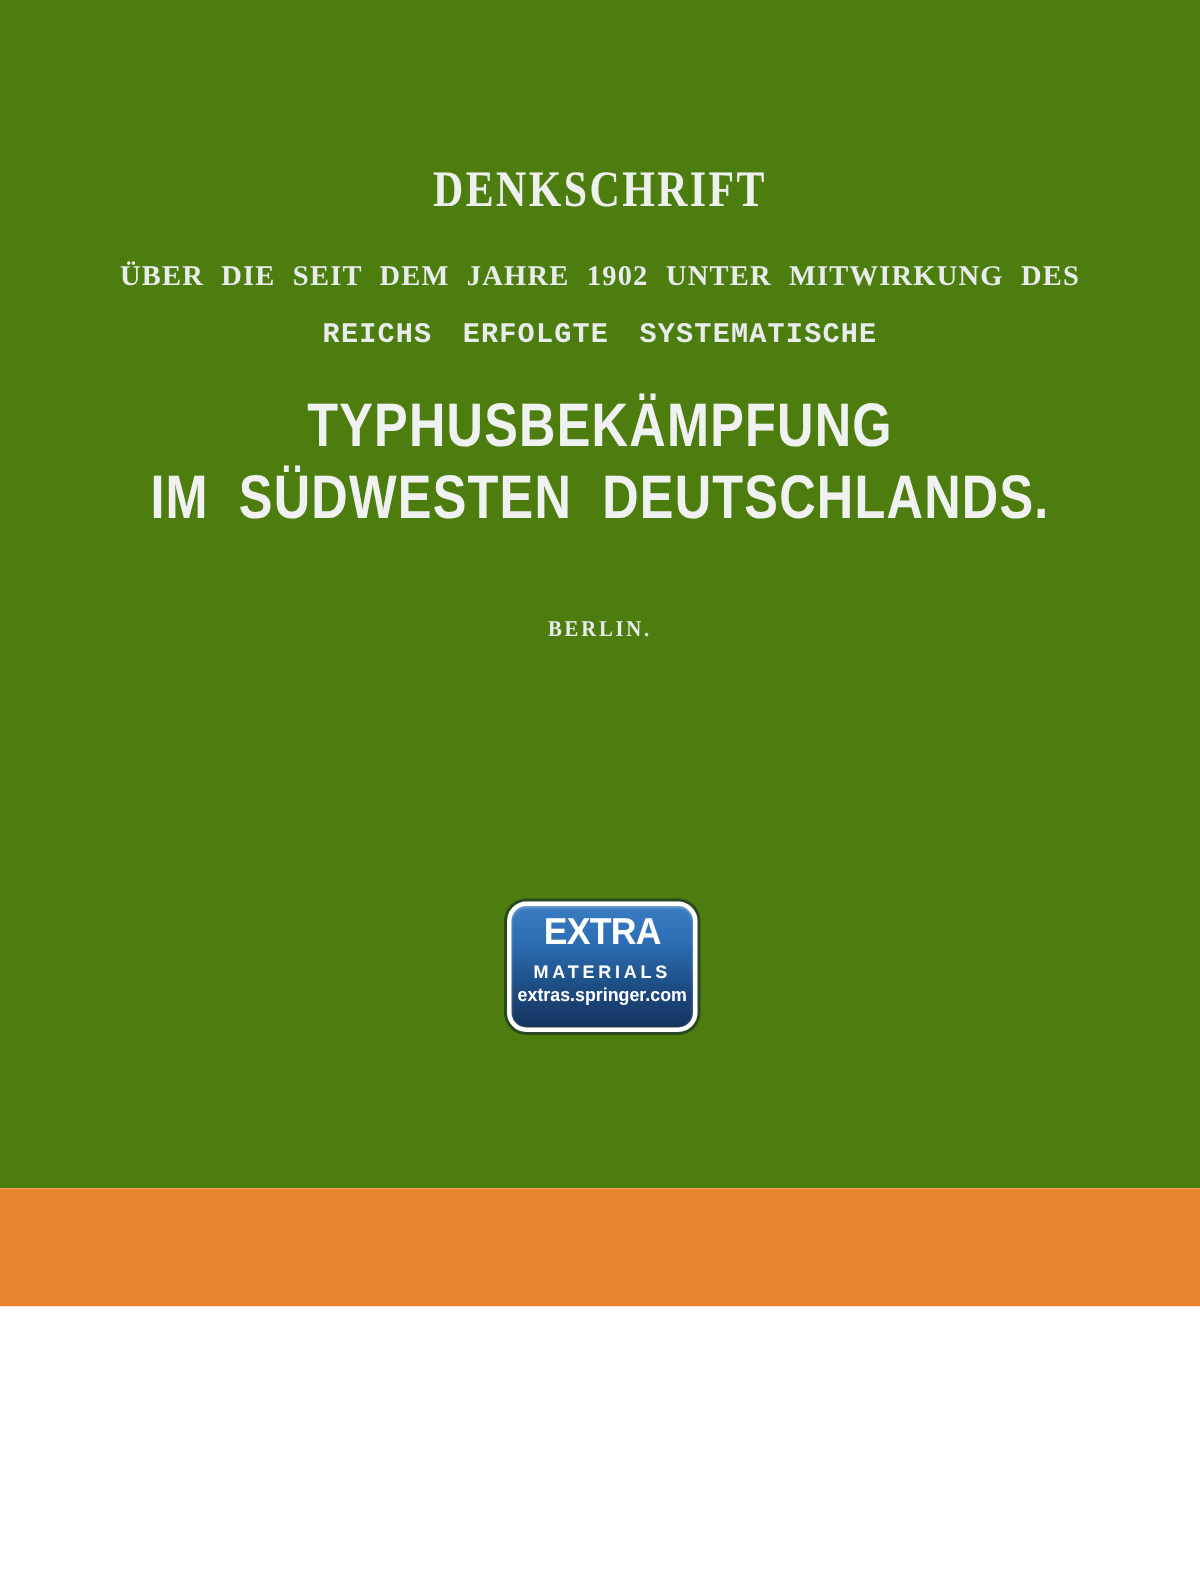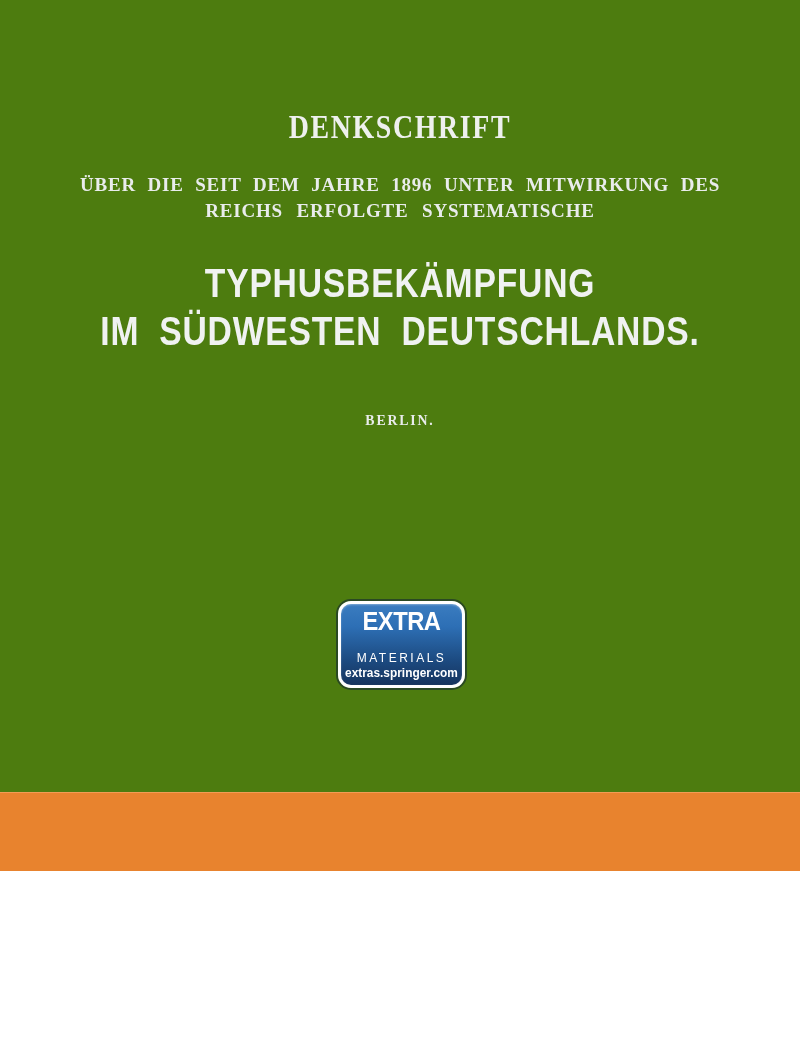--- a/index.html
+++ b/index.html
@@ -15,21 +15,21 @@
   .center-text { position:absolute; left:0; width:100%; text-align:center; }
   .series-heading {
     top:108px; font-family:"Liberation Serif",serif; font-weight:bold;
     font-size:34px; letter-spacing:2px; color:#eef0ee; transform:scaleX(0.82);
   }
   .sub {
     font-family:"Liberation Serif",serif; font-weight:bold; font-size:19px;
     color:#e9ecec; letter-spacing:0.8px;
   }
   .sub1 { top:174px; word-spacing:6px; }
-  .sub2 { top:200px; word-spacing:8px; }
+  .sub2 { top:212px; word-spacing:8px;font-family:Liberation Mono, monospace; }
   .main-title {
     font-family:"Liberation Sans",sans-serif; font-weight:bold; font-size:41px;
     color:#f0f2f1; transform:scaleX(0.82); letter-spacing:1px; white-space:nowrap;
   }
   .t1 { top:260px; }
   .t2 { top:308px; word-spacing:12px; }
   .imprint {
     top:412px; font-family:"Liberation Serif",serif; font-weight:bold;
     font-size:15px; letter-spacing:2px; color:#e9ecec; transform:scaleX(0.92);
   }
@@ -39,21 +39,21 @@
     box-sizing:border-box; border:3px solid #ffffff; border-radius:13px;
     background:linear-gradient(180deg,#3a7cc0 0%,#2d6fb5 28%,#1c4a80 70%,#16345e 100%);
     box-shadow:0 0 0 2px rgba(8,22,56,0.5), inset 0 1px 2px rgba(255,255,255,0.35);
     text-align:center; color:#ffffff; font-family:"Liberation Sans",sans-serif;
   }
   .badge-title {
     margin-top:5px; font-size:25px; font-weight:bold; line-height:1;
     letter-spacing:-0.5px; transform:scaleX(0.95);
   }
   .badge-subtitle {
-    margin-top:18px; font-size:12px; font-weight:normal; line-height:1.1;
+    margin-top:8px; font-size:12px; font-weight:bold; line-height:1.1;
     letter-spacing:2.5px;
   }
   .badge-url {
     margin-top:1px; font-size:12.5px; font-weight:bold; line-height:1.15;
     transform:scaleX(0.95);
   }
   
   .orange-band {
     position:absolute; left:0; top:792px; width:800px; height:79px;
     background:#e8832e; border-top:1px solid #f29c55; box-sizing:border-box;
@@ -64,21 +64,21 @@
     background:#ffffff;
   }
 </style>
 </head>
 <body>
 
 <div class="cover">
 
   <div class="navy-panel">
     <div class="center-text series-heading">DENKSCHRIFT</div>
-    <div class="center-text sub sub1">ÜBER DIE SEIT DEM JAHRE 1896 UNTER MITWIRKUNG DES</div>
+    <div class="center-text sub sub1">ÜBER DIE SEIT DEM JAHRE 1902 UNTER MITWIRKUNG DES</div>
     <div class="center-text sub sub2">REICHS ERFOLGTE SYSTEMATISCHE</div>
     <div class="center-text main-title t1">TYPHUSBEKÄMPFUNG</div>
     <div class="center-text main-title t2">IM SÜDWESTEN DEUTSCHLANDS.</div>
     <div class="center-text imprint">BERLIN.</div>
 
     <div class="badge">
       <div class="badge-title">EXTRA</div>
       <div class="badge-subtitle">MATERIALS</div>
       <div class="badge-url">extras.springer.com</div>
     </div>

